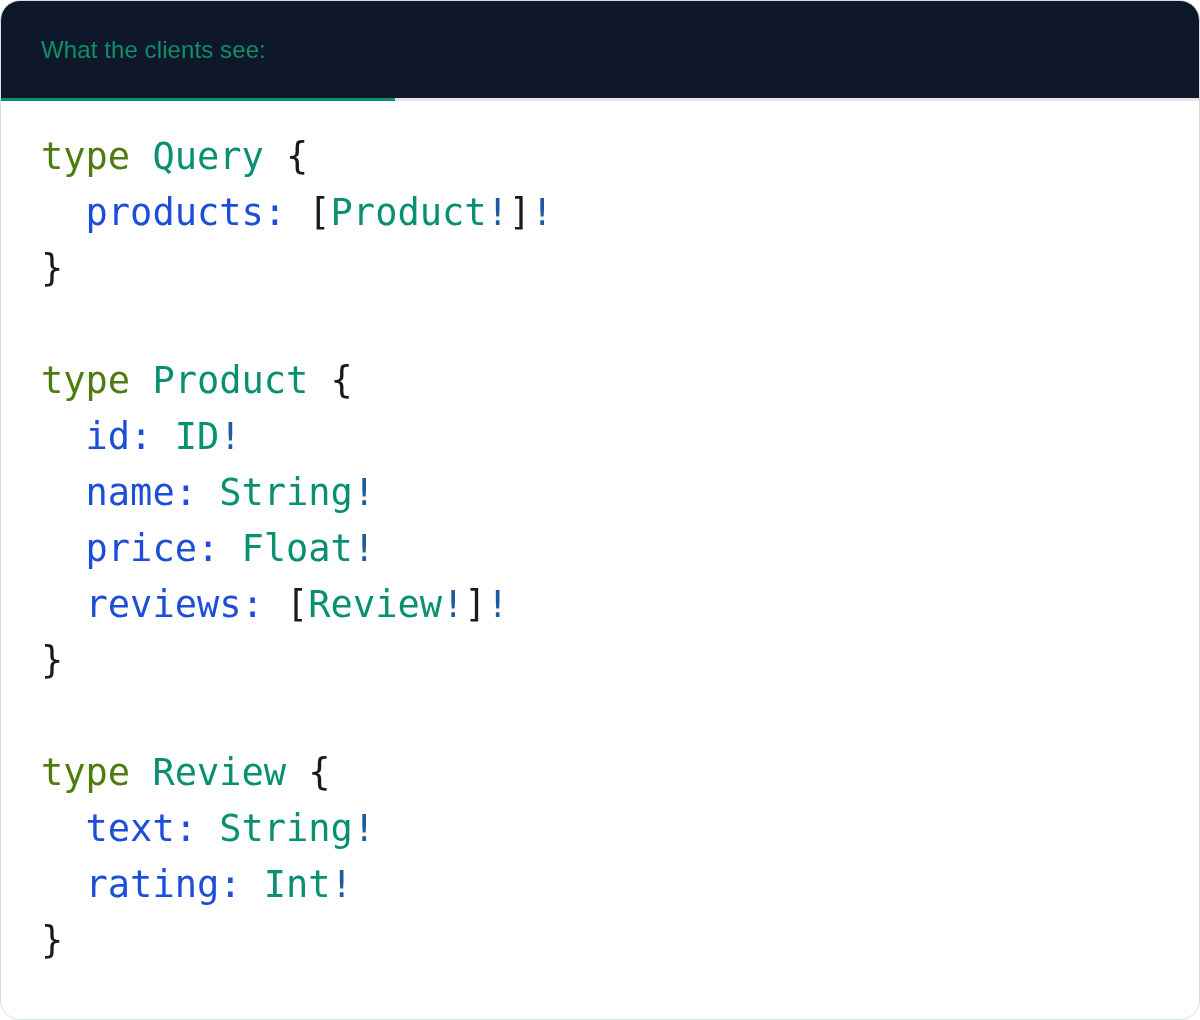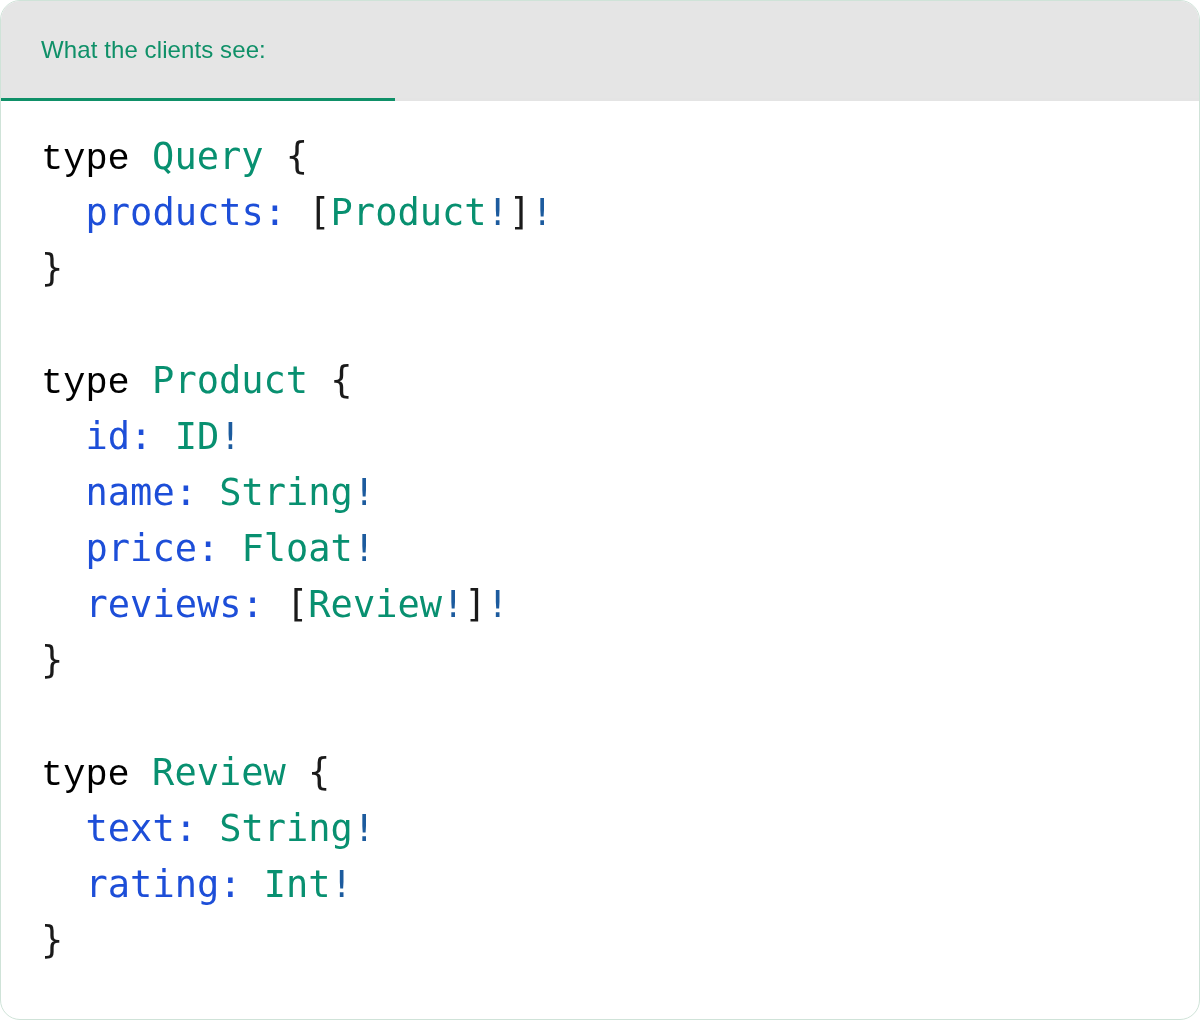--- a/index.html
+++ b/index.html
@@ -22,21 +22,21 @@
     background: #ffffff;
     border: 1px solid #cfe3d8;
     border-radius: 20px;
     overflow: hidden;
   }
 
   
   .tabstrip {
     position: relative;
     height: 97px;
-    background: #e5e5e5;
+    background: #0f172a;
     border-bottom: 3px solid #e4e4e4;
     box-sizing: content-box;
   }
   .tab {
     position: absolute;
     left: 0;
     top: 0;
     width: 394px;
     height: 97px;
     display: flex;
@@ -72,21 +72,21 @@
     letter-spacing: 0px;
   }
   .code-line {
     height: 56px;
     white-space: pre;
   }
   .code-line.blank {
     height: 56px;
   }
 
-  .tok-kw    { color: #000000; font-family: Liberation Mono, monospace; }
+  .tok-kw    { color: #4d7c0f; }
   .tok-type  { color: #089070; text-align: center; }
   .tok-punct { color: #1a1a1a; }
   .tok-field { color: #1d4ed8; }
   .tok-bang  { color: #1c5b9e; }
 </style>
 </head>
 <body>
 
 <div class="card">
 

